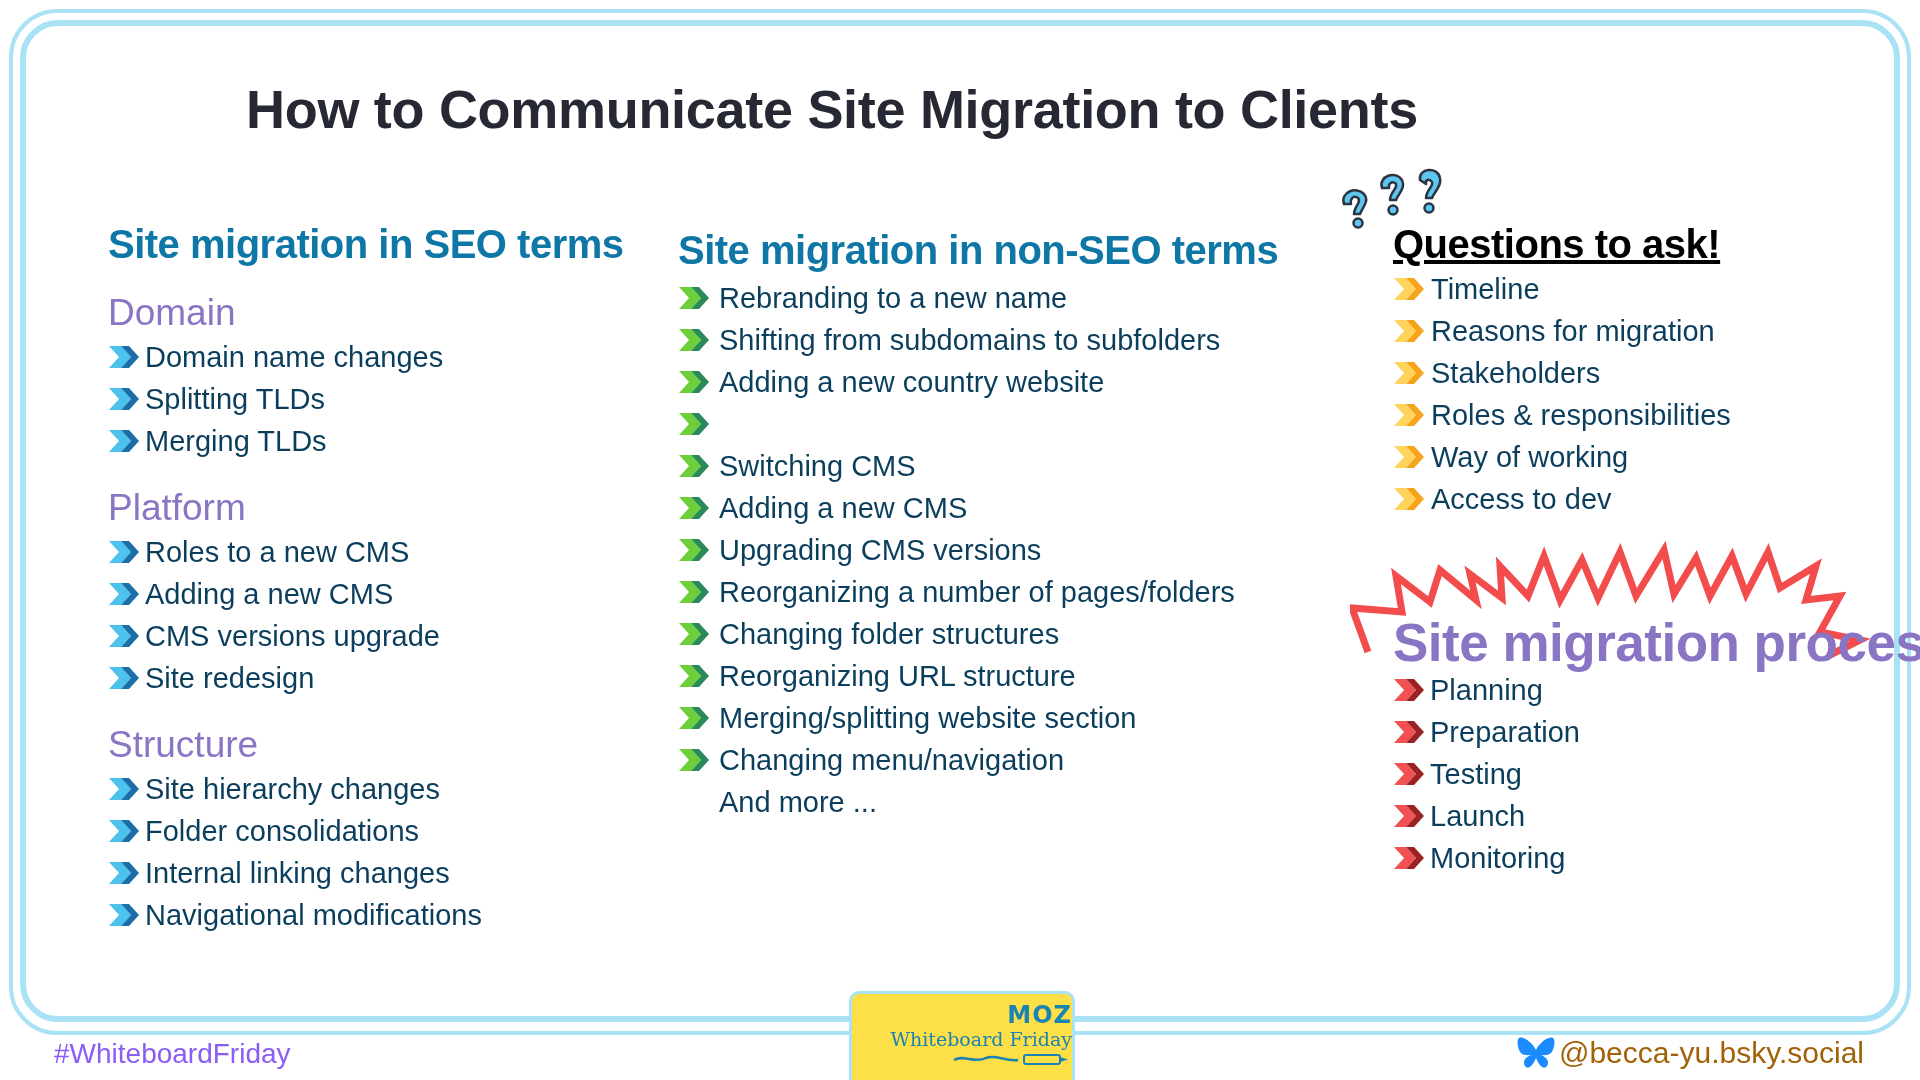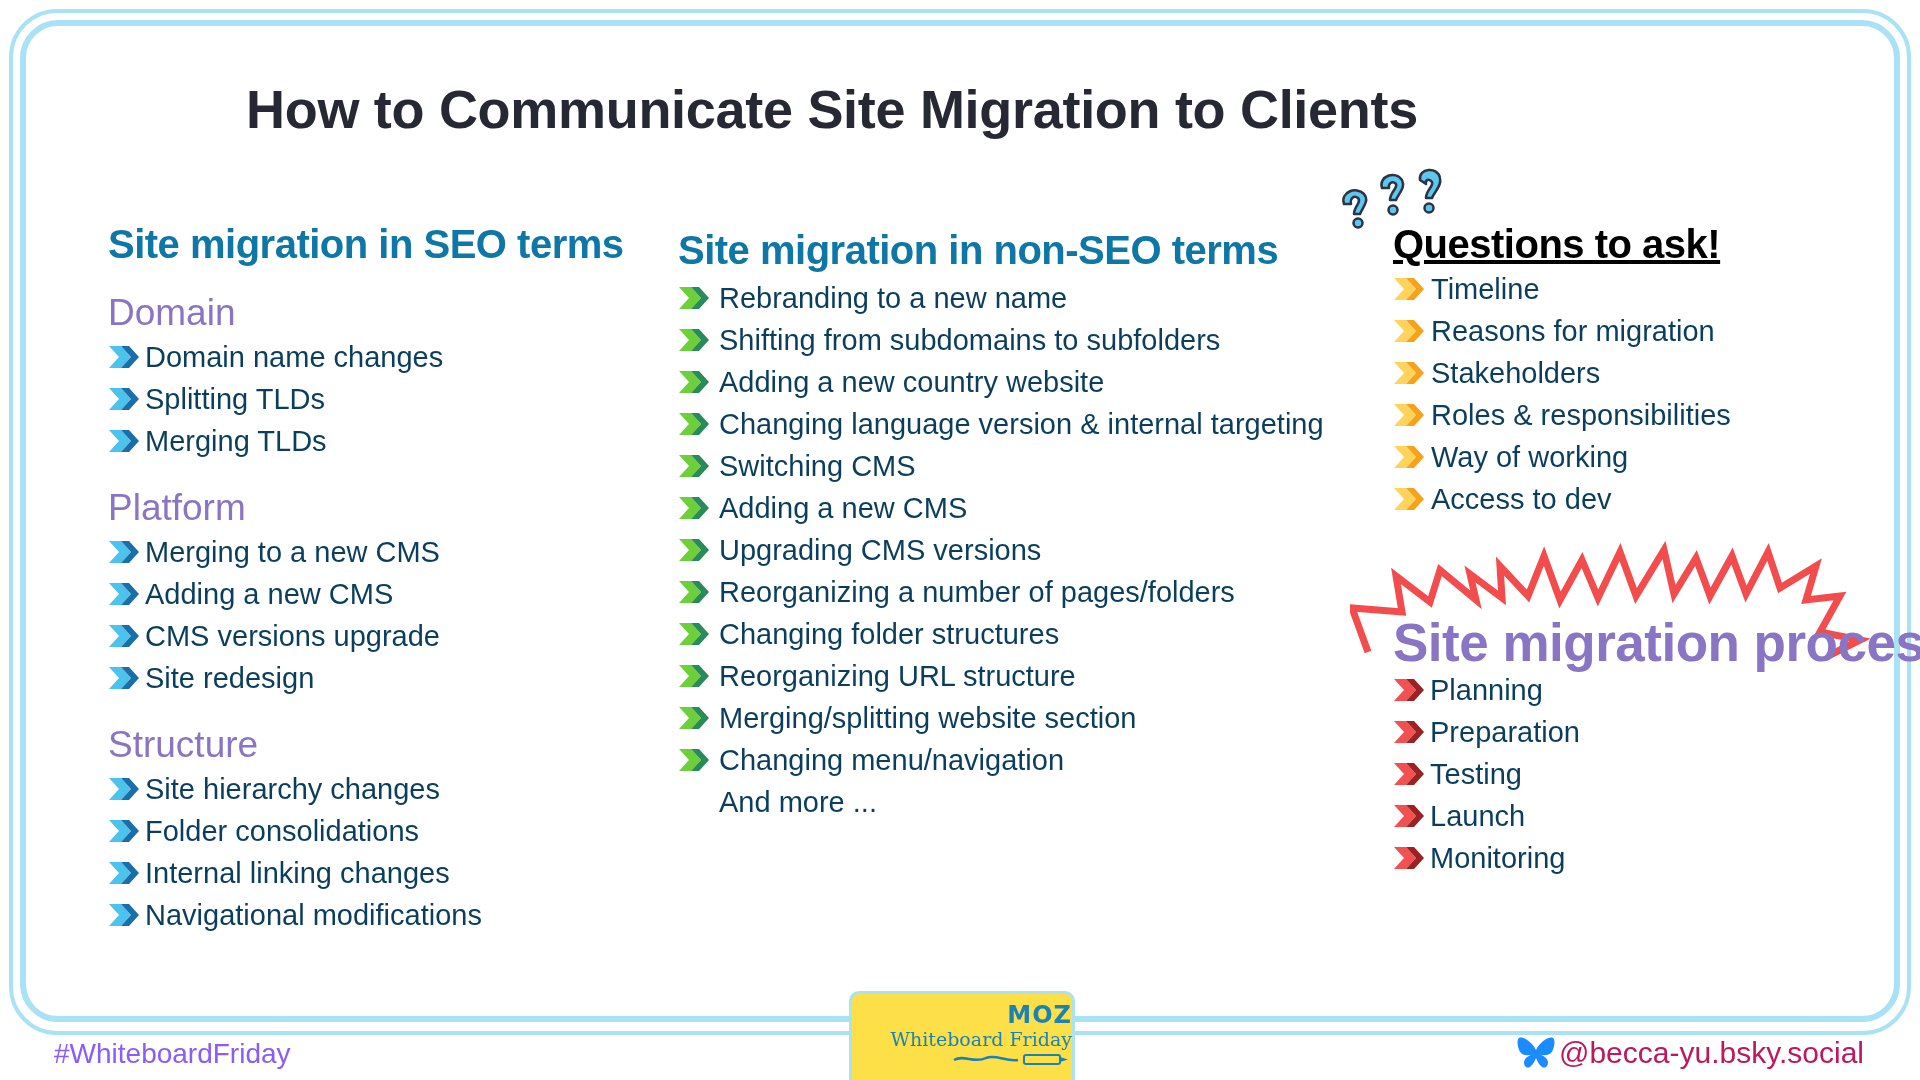--- a/index.html
+++ b/index.html
@@ -40,21 +40,21 @@
     .col3 .chev { margin-right: 3px; }
     .qmarks { position: absolute; left: 1336px; top: 168px; width: 120px; height: 80px; }
     .process-wrap { position: absolute; left: 1350px; top: 540px; width: 520px; height: 120px; }
     .burst { position: absolute; left: 0; top: 0; width: 520px; height: 120px; }
     .process-heading {
       position: absolute; left: 43px; top: 72px; font-size: 53px; font-weight: bold;
       color: #8a74c4; white-space: nowrap; letter-spacing: -0.5px;
     }
     .process-list { position: absolute; left: 1393px; top: 668px; }
     .footer-tag { position: absolute; left: 54px; top: 1038px; font-size: 28px; color: #8b5cf6; }
-    .footer-handle { position: absolute; right: 56px; top: 1036px; display: flex; align-items: center; font-size: 30px; color: #be185d; }
+    .footer-handle { position: absolute; right: 56px; top: 1036px; display: flex; align-items: center; font-size: 30px; color: #a16207; }
     .butterfly { width: 38px; height: 34px; margin-right: 4px; }
     .badge {
       position: absolute; left: 849px; top: 991px; width: 226px; height: 98px;
       box-sizing: border-box; border: 3px solid #a8e2f4; border-radius: 10px;
       background: #fde047; text-align: right;
     }
     .badge-logo { font-family: "DejaVu Sans", sans-serif; font-weight: 900; font-size: 24px; color: #1b82b4; margin-top: 8px; letter-spacing: 1px; line-height: 26px; }
     .badge-text { font-family: "DejaVu Serif", serif; font-size: 19px; color: #1b82b4; line-height: 22px; }
     .badge-pen { width: 120px; height: 14px; margin-top: 2px; }
   </style>
@@ -114,21 +114,21 @@
     </ul>
   </div>
 
   <div class="group">
     <div class="subhead">Platform</div>
     <ul class="items">
       <li class="item">
           <svg class="chev">
             <use href="#chev-blue"></use>
           </svg>
-          <span>Merging to a new CMS</span>
+          <span>Roles to a new CMS</span>
         </li>
       <li class="item">
           <svg class="chev">
             <use href="#chev-blue"></use>
           </svg>
           <span>Adding a new CMS</span>
         </li>
       <li class="item">
           <svg class="chev">
             <use href="#chev-blue"></use>
@@ -193,21 +193,20 @@
     <li class="item">
         <svg class="chev">
           <use href="#chev-green"></use>
         </svg>
         <span>Adding a new country website</span>
       </li>
     <li class="item">
         <svg class="chev">
           <use href="#chev-green"></use>
         </svg>
-        <span>Changing language version &amp; internal targeting</span>
       </li>
     <li class="item">
         <svg class="chev">
           <use href="#chev-green"></use>
         </svg>
         <span>Switching CMS</span>
       </li>
     <li class="item">
         <svg class="chev">
           <use href="#chev-green"></use>

